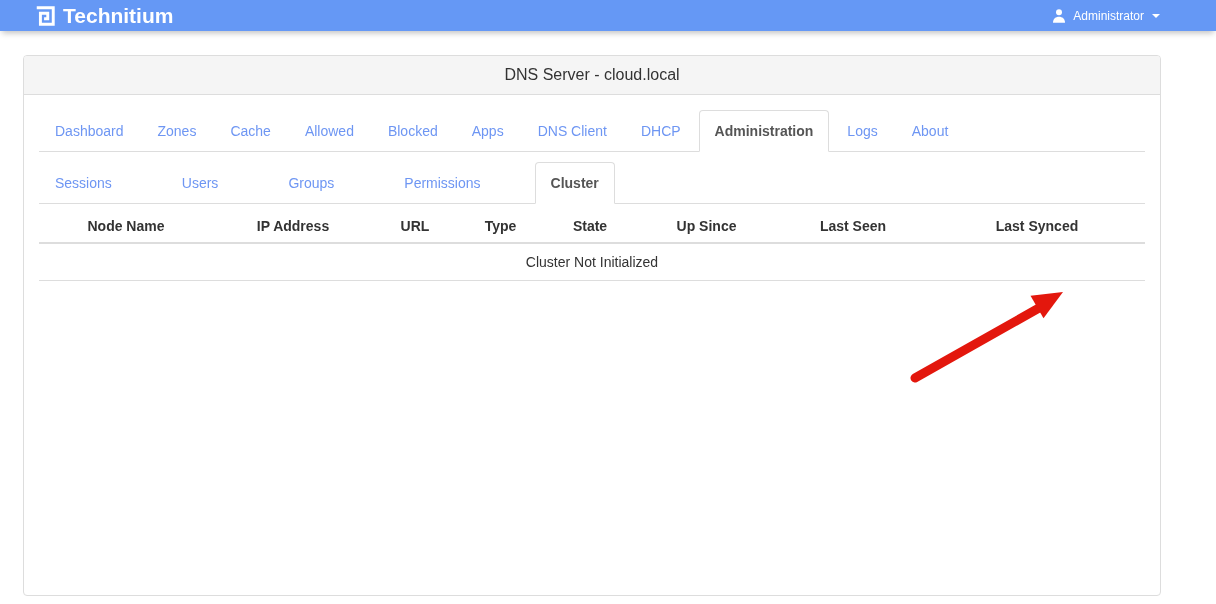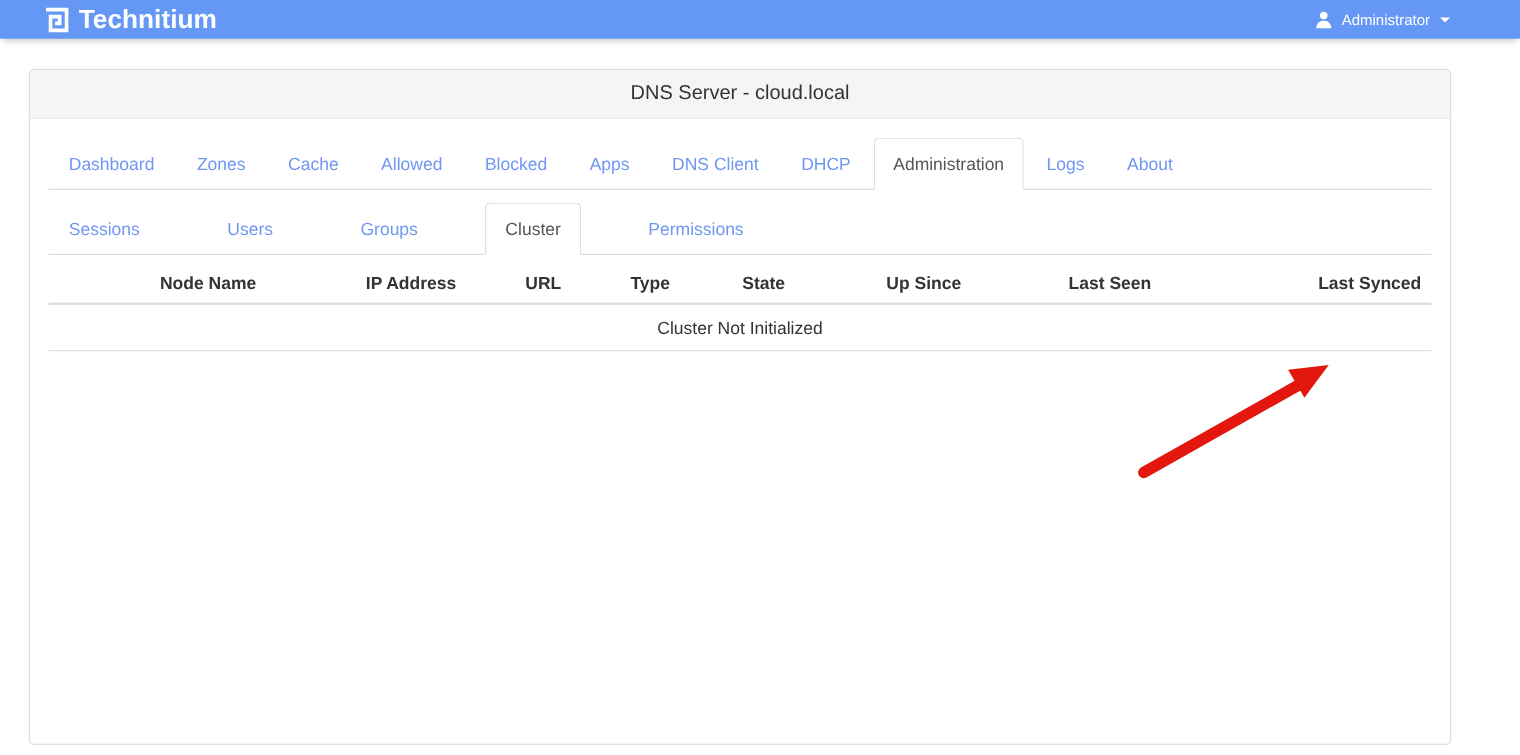--- a/index.html
+++ b/index.html
@@ -59,20 +59,21 @@
   .tab-link{
     display:block;padding:10px 15px;margin-right:2px;margin-bottom:-1px;
     font-size:14px;line-height:20px;color:var(--link-blue);
     text-decoration:none;cursor:pointer;white-space:nowrap;
     border:1px solid transparent;border-radius:4px 4px 0 0;
   }
   .tab-link.active{
     background:#fff;color:var(--active-tab-text);
     border:1px solid var(--border-gray);border-bottom-color:#fff;
     cursor:default;
+    font-weight:bold;
   }
   
   .toolbar{display:flex;justify-content:flex-end;margin-top:12px;position:relative;}
   .dropdown{position:relative;}
   .btn-initialize{
     display:flex;align-items:center;gap:6px;
     background:var(--btn-navy);border:1px solid var(--btn-navy-border);
     color:#fff;font-size:14px;line-height:16px;font-family:inherit;
     padding:5px 12px;border-radius:4px;cursor:pointer;
   }
@@ -83,21 +84,21 @@
     padding:5px 0;z-index:60;
   }
   .dropdown-item{
     display:block;padding:3px 20px;font-size:14px;line-height:20px;
     color:var(--text-dark);text-decoration:none;cursor:pointer;white-space:nowrap;
   }
   .hl{background:var(--highlight-yellow);padding:2px 5px;margin-left:-5px;}
   
   table.cluster-table{width:100%;border-collapse:collapse;margin-top:6px;}
   .cluster-table th{
-    text-align:right;font-size:14px;color:var(--text-dark);
+    text-align:center;font-size:14px;color:var(--text-dark);
     padding:8px;border-bottom:2px solid var(--border-gray);white-space:nowrap;
   }
   .cluster-table td.empty{
     text-align:center;font-size:14px;color:var(--text-dark);
     padding:10px 8px;border-bottom:1px solid var(--border-gray);
   }
   
   .annotation-arrow{
     position:absolute;left:898px;top:270px;width:180px;height:115px;
     z-index:200;pointer-events:none;
@@ -139,22 +140,22 @@
       <a class="tab-link">DHCP</a>
       <a class="tab-link active">Administration</a>
       <a class="tab-link">Logs</a>
       <a class="tab-link">About</a>
     </div>
 
     <div class="nav-tabs second">
       <a class="tab-link">Sessions</a>
       <a class="tab-link">Users</a>
       <a class="tab-link">Groups</a>
+      <a class="tab-link">Permissions</a>
       <a class="tab-link active">Cluster</a>
-      <a class="tab-link">Permissions</a>
     </div>
 
 
     <table class="cluster-table">
       <colgroup>
         <col style="width:174px">
           <col style="width:160px">
           <col style="width:84px">
           <col style="width:87px">
         <col style="width:92px">

